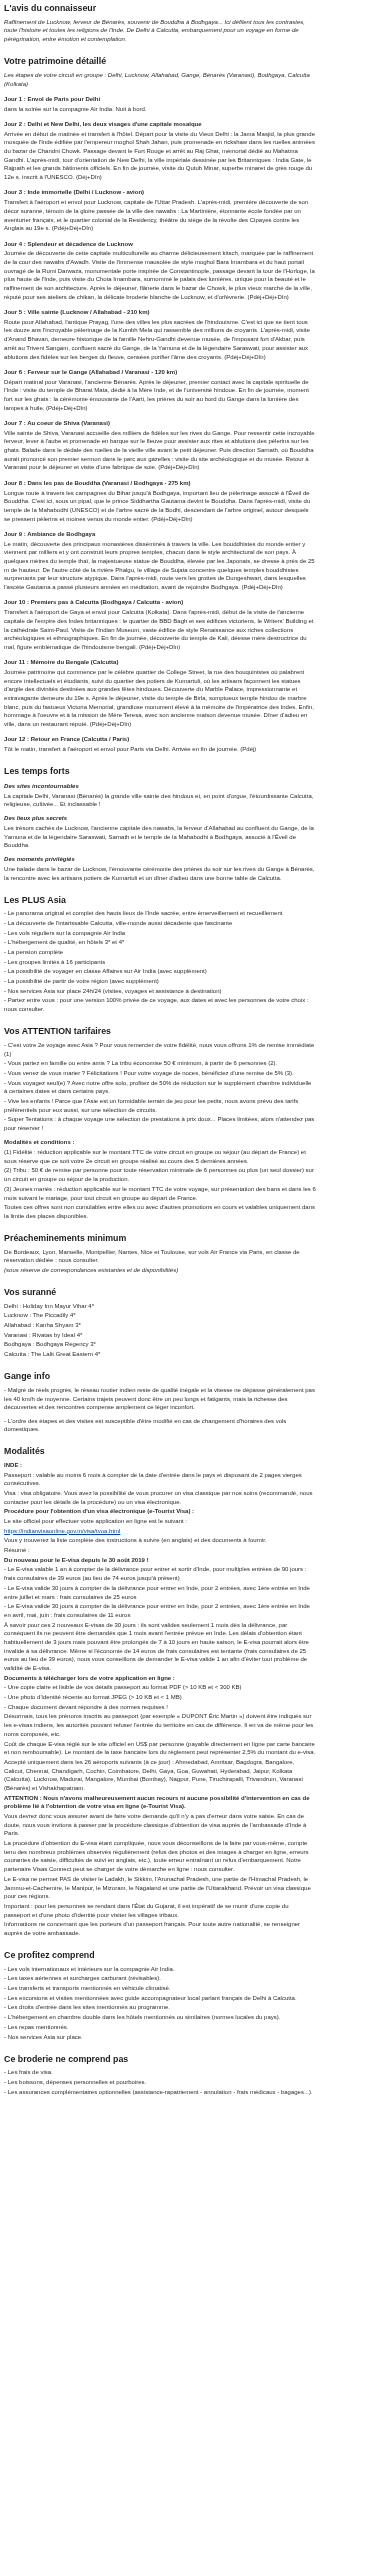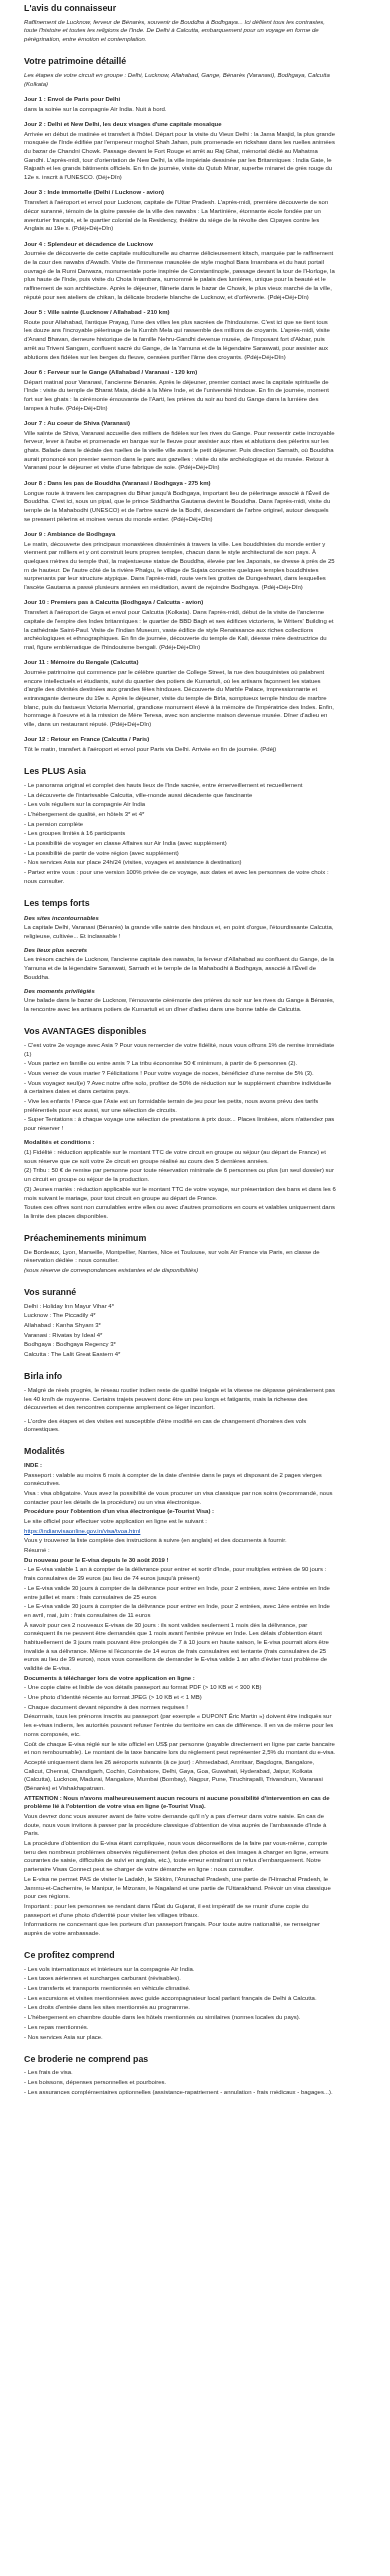--- a/index.html
+++ b/index.html
@@ -2,21 +2,21 @@
 <html lang="fr" style="font-size:8.2px"><head>
 <meta charset="utf-8">
 <style>
   html,body{margin:0;padding:0;background:#ffffff;}
   body{
     color:#2b2b2b;
     font-family:"Liberation Sans","DejaVu Sans",sans-serif;
     font-size:6px;
     line-height:1.45;
   }
-  .doc{width:322px;box-sizing:border-box;padding:2.1px 6.2px 20.6px 4.1px;margin-left:20px;}
+  .doc{width:322px;box-sizing:border-box;padding:2.1px 6.2px 20.6px 4.1px;}
   .h{
     font-size:8.8px;
     font-weight:bold;
     color:#1c1c1c;
     margin:12.4px 0 4.1px 0;
     line-height:1.2;
   }
   section:first-of-type .h{margin-top:1px;}
   .line{margin:0 0 4.6px 0;}
   .tight{margin:0 0 1px 0;}
@@ -64,50 +64,50 @@
         <p class="day-title">Jour 10 : Premiers pas à Calcutta (Bodhgaya / Calcutta - avion)</p>
         <p class="day-body">Transfert à l'aéroport de Gaya et envol pour Calcutta (Kolkata). Dans l'après-midi, début de la visite de l'ancienne capitale de l'empire des Indes britanniques : le quartier de BBD Bagh et ses édifices victoriens, le Writers' Building et la cathédrale Saint-Paul. Visite de l'Indian Museum, vaste édifice de style Renaissance aux riches collections archéologiques et ethnographiques. En fin de journée, découverte du temple de Kali, déesse mère destructrice du mal, figure emblématique de l'hindouisme bengali. (Pdéj+Déj+Dîn)</p>
         <p class="day-title">Jour 11 : Mémoire du Bengale (Calcutta)</p>
         <p class="day-body">Journée patrimoine qui commence par le célèbre quartier de College Street, la rue des bouquinistes où palabrent encore intellectuels et étudiants, suivi du quartier des potiers de Kumartuli, où les artisans façonnent les statues d'argile des divinités destinées aux grandes fêtes hindoues. Découverte du Marble Palace, impressionnante et extravagante demeure du 19e s. Après le déjeuner, visite du temple de Birla, somptueux temple hindou de marbre blanc, puis du fastueux Victoria Memorial, grandiose monument élevé à la mémoire de l'impératrice des Indes. Enfin, hommage à l'oeuvre et à la mission de Mère Teresa, avec son ancienne maison devenue musée. Dîner d'adieu en ville, dans un restaurant réputé. (Pdéj+Déj+Dîn)</p>
         <p class="day-title">Jour 12 : Retour en France (Calcutta / Paris)</p>
         <p class="day-body">Tôt le matin, transfert à l'aéroport et envol pour Paris via Delhi. Arrivée en fin de journée. (Pdéj)</p>
       </div>
   </section>
 
   <section>
+    <h2 class="h">Les temps forts</h2>
+    <div>
+        <p class="subhead">Des sites incontournables</p>
+        <p class="line">La capitale Delhi, Varanasi (Bénarès) la grande ville sainte des hindous et, en point d'orgue, l'étourdissante Calcutta, religieuse, cultivée... Et inclassable !</p>
+        <p class="subhead">Des lieux plus secrets</p>
+        <p class="line">Les trésors cachés de Lucknow, l'ancienne capitale des nawabs, la ferveur d'Allahabad au confluent du Gange, de la Yamuna et de la légendaire Saraswati, Sarnath et le temple de la Mahabodhi à Bodhgaya, associé à l'Éveil de Bouddha.</p>
+        <p class="subhead">Des moments privilégiés</p>
+        <p class="line">Une balade dans le bazar de Lucknow, l'émouvante cérémonie des prières du soir sur les rives du Gange à Bénarès, la rencontre avec les artisans potiers de Kumartuli et un dîner d'adieu dans une bonne table de Calcutta.</p>
+      </div>
+  </section>
+
+  <section>
     <h2 class="h">Les PLUS Asia</h2>
     <div>
         <p class="tight">- Le panorama original et complet des hauts lieux de l'Inde sacrée, entre émerveillement et recueillement</p>
         <p class="tight">- La découverte de l'intarissable Calcutta, ville-monde aussi décadente que fascinante</p>
         <p class="tight">- Les vols réguliers sur la compagnie Air India</p>
         <p class="tight">- L'hébergement de qualité, en hôtels 3* et 4*</p>
         <p class="tight">- La pension complète</p>
         <p class="tight">- Les groupes limités à 16 participants</p>
         <p class="tight">- La possibilité de voyager en classe Affaires sur Air India (avec supplément)</p>
         <p class="tight">- La possibilité de partir de votre région (avec supplément)</p>
         <p class="tight">- Nos services Asia sur place 24h/24 (visites, voyages et assistance à destination)</p>
         <p class="tight">- Partez entre vous : pour une version 100% privée de ce voyage, aux dates et avec les personnes de votre choix : nous consulter.</p>
       </div>
   </section>
 
-  <section>
-    <h2 class="h">Les temps forts</h2>
-    <div>
-        <p class="subhead">Des sites incontournables</p>
-        <p class="line">La capitale Delhi, Varanasi (Bénarès) la grande ville sainte des hindous et, en point d'orgue, l'étourdissante Calcutta, religieuse, cultivée... Et inclassable !</p>
-        <p class="subhead">Des lieux plus secrets</p>
-        <p class="line">Les trésors cachés de Lucknow, l'ancienne capitale des nawabs, la ferveur d'Allahabad au confluent du Gange, de la Yamuna et de la légendaire Saraswati, Sarnath et le temple de la Mahabodhi à Bodhgaya, associé à l'Éveil de Bouddha.</p>
-        <p class="subhead">Des moments privilégiés</p>
-        <p class="line">Une balade dans le bazar de Lucknow, l'émouvante cérémonie des prières du soir sur les rives du Gange à Bénarès, la rencontre avec les artisans potiers de Kumartuli et un dîner d'adieu dans une bonne table de Calcutta.</p>
-      </div>
-  </section>
-
-
-  <section>
-    <h2 class="h">Vos AVANTAGES disponibles</h2>
+
+  <section>
+    <h2 class="h">Vos ATTENTION tarifaires</h2>
     <div>
         <p class="tight">- C'est votre 2e voyage avec Asia ? Pour vous remercier de votre fidélité, nous vous offrons 1% de remise immédiate (1)</p>
         <p class="tight">- Vous partez en famille ou entre amis ? La tribu économise 50 € minimum, à partir de 6 personnes (2).</p>
         <p class="tight">- Vous venez de vous marier ? Félicitations ! Pour votre voyage de noces, bénéficiez d'une remise de 5% (3).</p>
         <p class="tight">- Vous voyagez seul(e) ? Avec notre offre solo, profitez de 50% de réduction sur le supplément chambre individuelle à certaines dates et dans certains pays.</p>
         <p class="tight">- Vive les enfants ! Parce que l'Asie est un formidable terrain de jeu pour les petits, nous avons prévu des tarifs préférentiels pour eux aussi, sur une sélection de circuits.</p>
         <p class="tight">- Super Tentations : à chaque voyage une sélection de prestations à prix doux... Places limitées, alors n'attendez pas pour réserver !</p>
       </div>
     <p class="cond-title">Modalités et conditions :</p>
     <div>
@@ -130,21 +130,21 @@
         <p class="tight">Delhi : Holiday Inn Mayur Vihar 4*</p>
         <p class="tight">Lucknow : The Piccadily 4*</p>
         <p class="tight">Allahabad : Kanha Shyam 3*</p>
         <p class="tight">Varanasi : Rivatas by Ideal 4*</p>
         <p class="tight">Bodhgaya : Bodhgaya Regency 3*</p>
         <p class="tight">Calcutta : The Lalit Great Eastern 4*</p>
       </div>
   </section>
 
   <section>
-    <h2 class="h">Birla info</h2>
+    <h2 class="h">Gange info</h2>
     <div>
         <p class="line">- Malgré de réels progrès, le réseau routier indien reste de qualité inégale et la vitesse ne dépasse généralement pas les 40 km/h de moyenne. Certains trajets peuvent donc être un peu longs et fatigants, mais la richesse des découvertes et des rencontres compense amplement ce léger inconfort.</p>
         <p class="line">- L'ordre des étapes et des visites est susceptible d'être modifié en cas de changement d'horaires des vols domestiques.</p>
       </div>
   </section>
 
   <section>
     <h2 class="h">Modalités</h2>
     <div>
         <p class="tight bold">INDE :</p>

